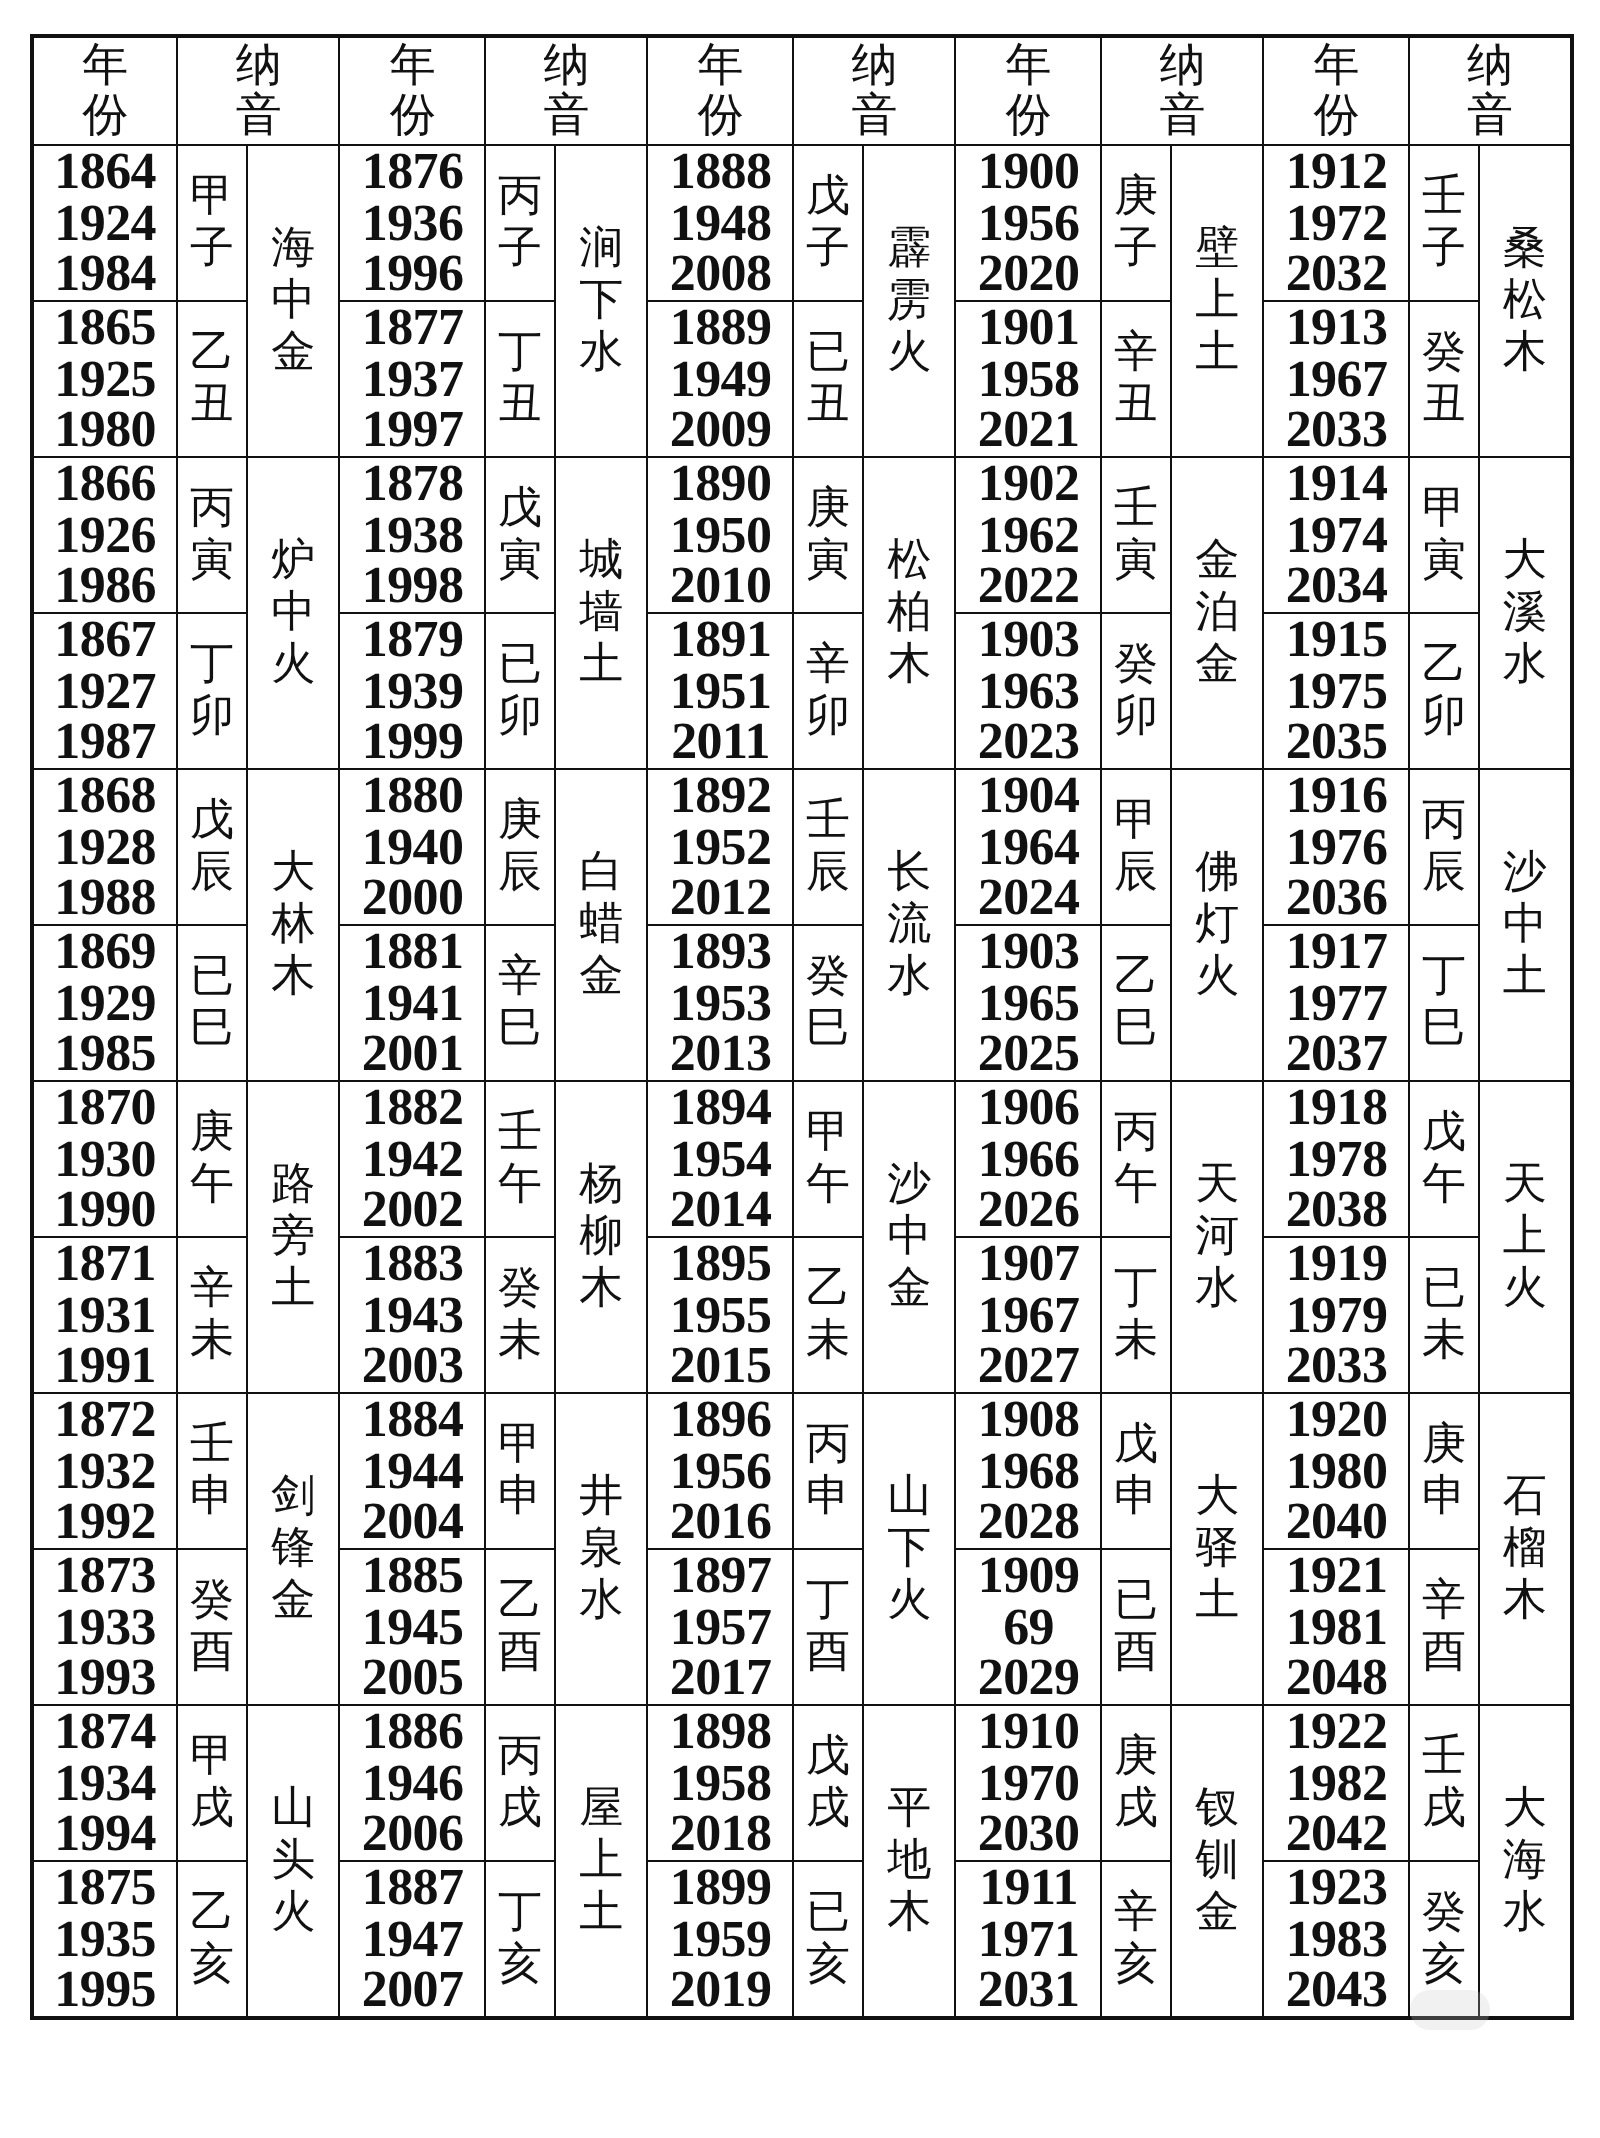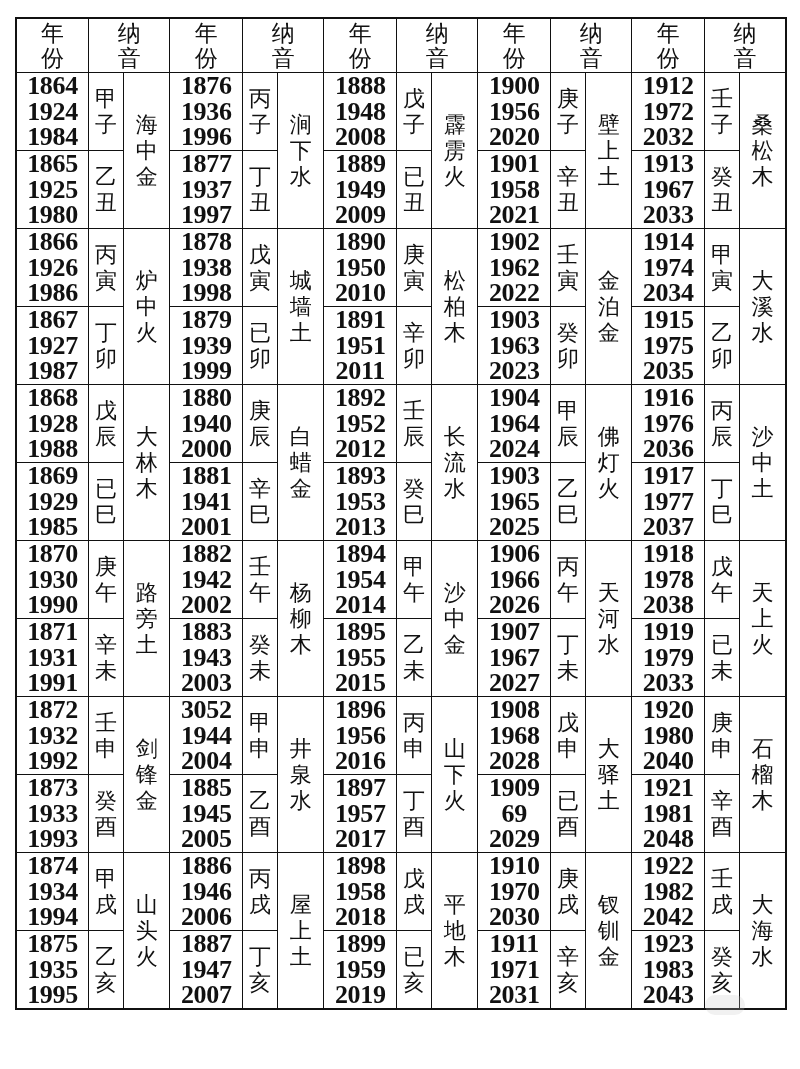--- a/index.html
+++ b/index.html
@@ -600,21 +600,21 @@
           <td class="gz vstack">
             <span>壬</span>
             <span>申</span>
           </td>
           <td class="ny vstack" rowspan="2">
             <span>剑</span>
             <span>锋</span>
             <span>金</span>
           </td>
           <td class="yr vstack">
-            <span>3052</span>
+            <span>1884</span>
             <span>1944</span>
             <span>2004</span>
           </td>
           <td class="gz vstack">
             <span>甲</span>
             <span>申</span>
           </td>
           <td class="ny vstack" rowspan="2">
             <span>井</span>
             <span>泉</span>

